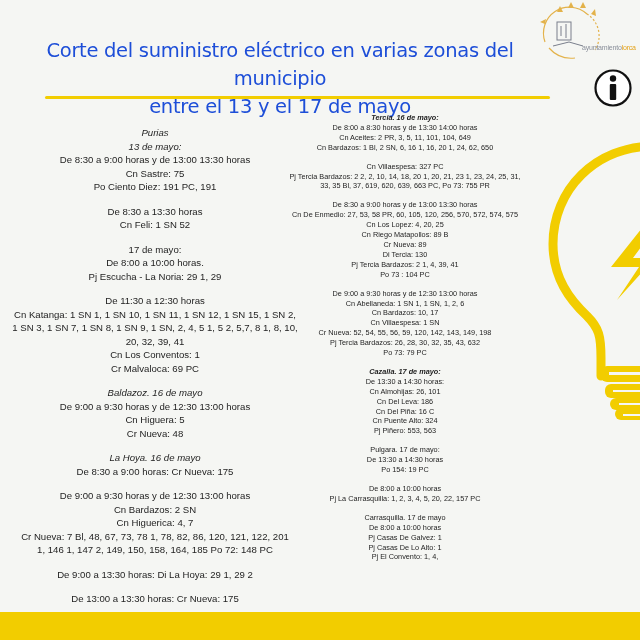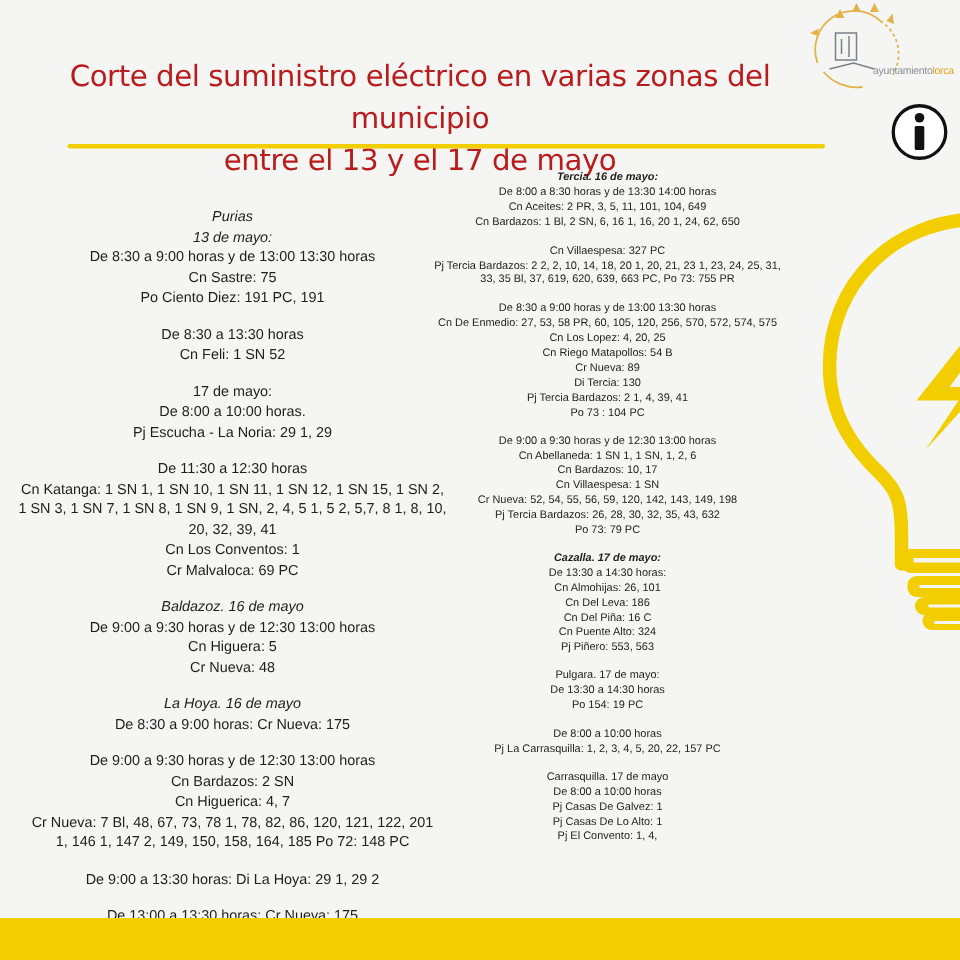--- a/index.html
+++ b/index.html
@@ -4,21 +4,21 @@
 <style>
   html, body { margin: 0; padding: 0; }
   body {
     width: 640px; height: 640px; position: relative; overflow: hidden;
     background: #f5f6f3;
     font-family: "Liberation Sans", "DejaVu Sans", sans-serif;
     color: #1a1a1a;
   }
   .title {
     position: absolute; left: 0; top: 37px; width: 560px;
-    text-align: center; font-size: 19.5px; line-height: 28px; color: #b91c1c;
+    text-align: center; font-size: 19.5px; line-height: 28px; color: #1d4ed8;
     font-family: "DejaVu Sans", sans-serif; letter-spacing: -0.3px;
   }
   .title-rule {
     position: absolute; left: 45px; top: 96px; width: 505px; height: 3px;
     background: #f2cd00; border-radius: 2px;
   }
   .logo {
     position: absolute; left: 535px; top: 2px; width: 100px; height: 58px;
   }
   .logo-text {
@@ -32,21 +32,21 @@
   .bulb {
     position: absolute; left: 515px; top: 140px; width: 125px; height: 300px;
   }
   .bottom-bar {
     position: absolute; left: 0; top: 612px; width: 640px; height: 28px;
     background: #f2cd00;
   }
   .col {
     position: absolute; text-align: center; color: #1e1e1e;
   }
-  .col-left { left: 0; top: 138px; width: 310px; font-size: 9.6px; line-height: 13.5px; }
+  .col-left { left: 0; top: 126px; width: 310px; font-size: 9.6px; line-height: 13.5px; }
   .col-right { left: 280px; top: 113px; width: 250px; font-size: 7.3px; line-height: 9.9px; }
   .block { margin-bottom: 11px; }
   .col-right .block { margin-bottom: 9px; }
   .line { display: block; white-space: nowrap; }
   .hdr { font-style: italic; }
   .hdr-bold { font-style: italic; font-weight: bold; }
 </style>
 </head>
 <body>
 
@@ -156,21 +156,21 @@
   </div>
   <div class="block">
     <span class="line">Cn Villaespesa: 327 PC</span>
     <span class="line">Pj Tercia Bardazos: 2 2, 2, 10, 14, 18, 20 1, 20, 21, 23 1, 23, 24, 25, 31,</span>
     <span class="line">33, 35 Bl, 37, 619, 620, 639, 663 PC, Po 73: 755 PR</span>
   </div>
   <div class="block">
     <span class="line">De 8:30 a 9:00 horas y de 13:00 13:30 horas</span>
     <span class="line">Cn De Enmedio: 27, 53, 58 PR, 60, 105, 120, 256, 570, 572, 574, 575</span>
     <span class="line">Cn Los Lopez: 4, 20, 25</span>
-    <span class="line">Cn Riego Matapollos: 54 B</span>
+    <span class="line">Cn Riego Matapollos: 89 B</span>
     <span class="line">Cr Nueva: 89</span>
     <span class="line">Di Tercia: 130</span>
     <span class="line">Pj Tercia Bardazos: 2 1, 4, 39, 41</span>
     <span class="line">Po 73 : 104 PC</span>
   </div>
   <div class="block">
     <span class="line">De 9:00 a 9:30 horas y de 12:30 13:00 horas</span>
     <span class="line">Cn Abellaneda: 1 SN 1, 1 SN, 1, 2, 6</span>
     <span class="line">Cn Bardazos: 10, 17</span>
     <span class="line">Cn Villaespesa: 1 SN</span>

